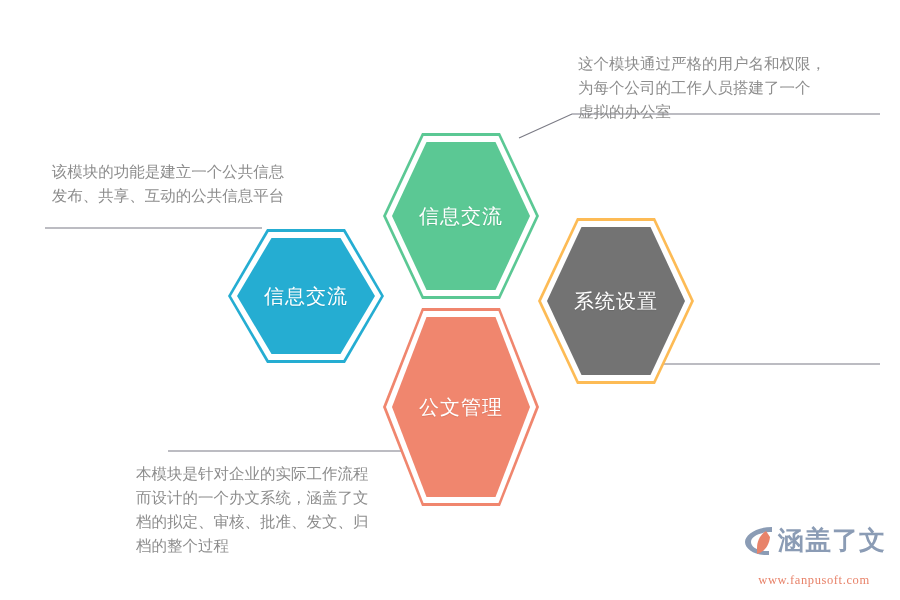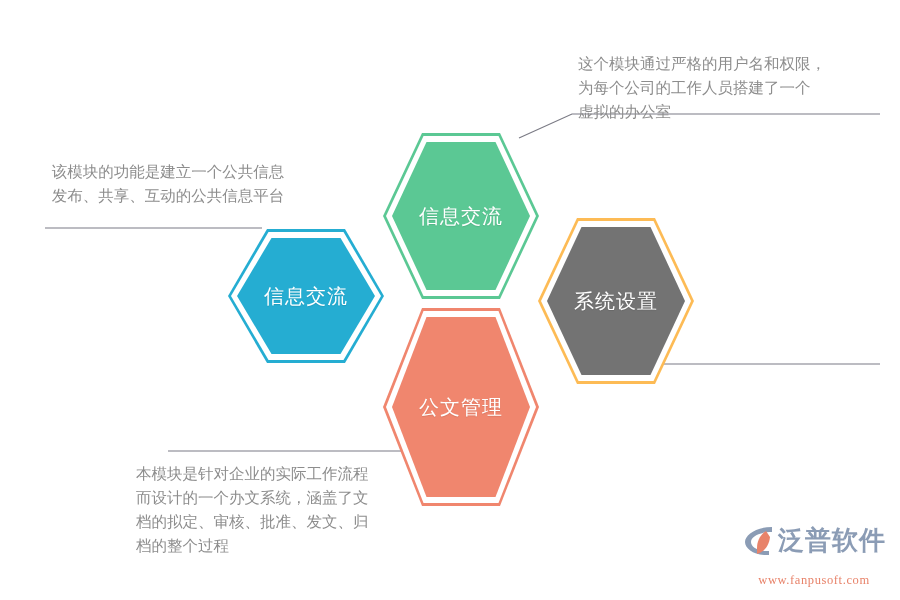--- a/index.html
+++ b/index.html
@@ -170,18 +170,18 @@
 而设计的一个办文系统，涵盖了文
 档的拟定、审核、批准、发文、归
 档的整个过程</div>
 
   <div id="logo">
     <div class="logo-row">
       <svg width="36" height="34" viewBox="0 0 36 34">
         <path d="M30 3 C14 3, 3 11, 3 18 C3 25, 13 32, 27 31 L27 27 C16 27.6, 9 23, 9 18 C9 12.6, 17 8, 30 8 Z" fill="#8b9cb5"></path>
         <path d="M24 7 C18 11, 15 17, 15 24 L15 30 C22 28, 27 22, 28 13 Z" fill="#e8836a"></path>
       </svg>
-      <span class="logo-text">泛普软件</span>
+      <span class="logo-text">涵盖了文</span>
     </div>
     <div class="logo-url">www.fanpusoft.com</div>
   </div>
 
 </div>
 
 </body></html>

